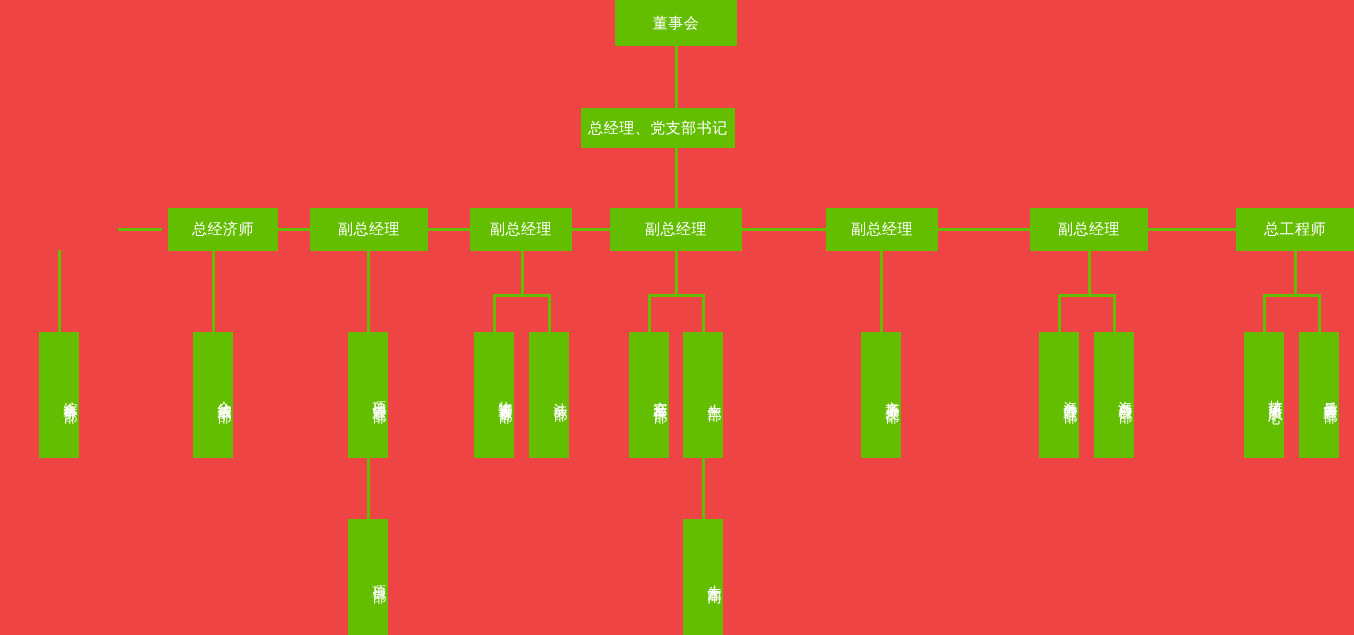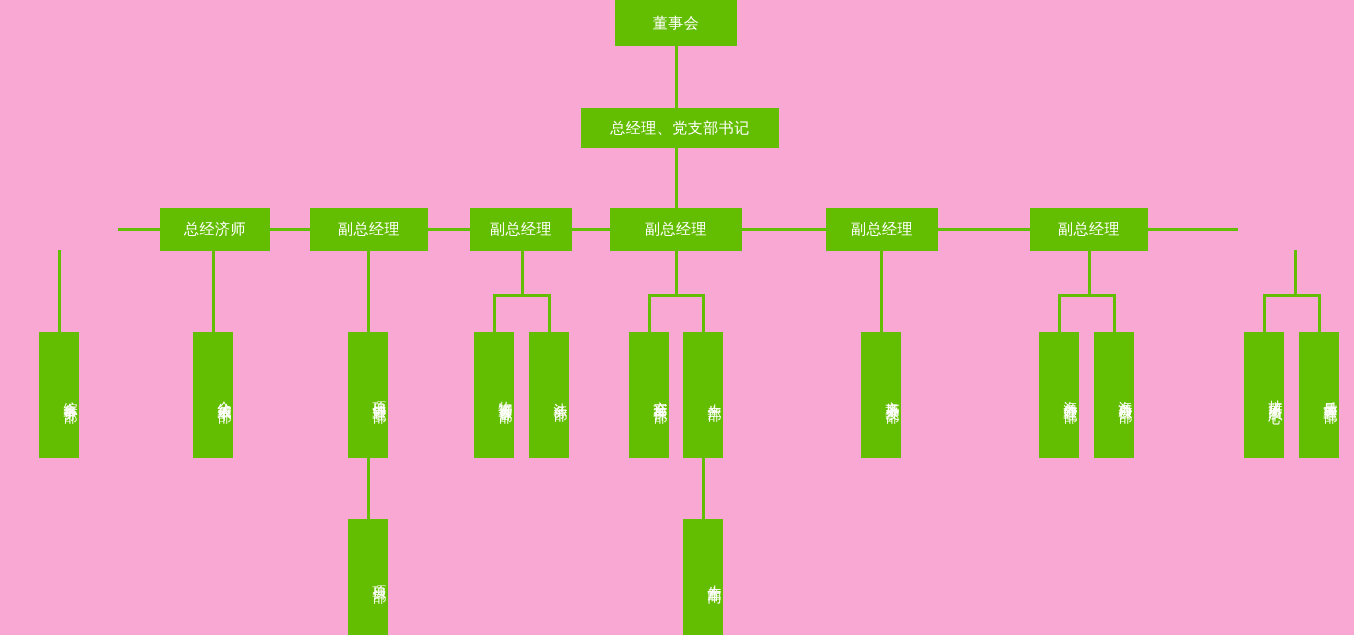--- a/index.html
+++ b/index.html
@@ -7,21 +7,21 @@
     padding: 0;
     background: #ffffff;
   }
   body {
     font-family: "Liberation Sans", "DejaVu Sans", sans-serif;
   }
   #org-chart {
     position: relative;
     width: 1354px;
     height: 635px;
-    background: #f9a8d4;
+    background: #ef4444;
     overflow: hidden;
   }
   .node {
     position: absolute;
     background: #63bd00;
     color: #ffffff;
     display: flex;
     align-items: center;
     justify-content: center;
     text-align: center;
@@ -94,28 +94,29 @@
   <div class="conn v" style="left:1058px; top:294px; height:38px;"></div>
   <div class="conn v" style="left:1113px; top:294px; height:38px;"></div>
 
   <div class="conn v" style="left:1294px; top:250px; height:46px;"></div>
   <div class="conn h" style="left:1263px; top:294px; width:58px;"></div>
   <div class="conn v" style="left:1263px; top:294px; height:38px;"></div>
   <div class="conn v" style="left:1318px; top:294px; height:38px;"></div>
 
   <div class="node horizontal" style="left:615px; top:0px; width:122px; height:46px;">董事会</div>
 
-  <div class="node horizontal" style="left:581px; top:108px; width:198px; height:40px;">总经理、党支部书记</div>
+  <div class="node horizontal" style="left:581px; top:108px; width:154px; height:40px;">总经理、党支部书记</div>
 
-  <div class="node horizontal" style="left:160px; top:208px; width:110px; height:43px;">总经济师</div>
+  <div class="node horizontal" style="left:168px; top:208px; width:110px; height:43px;">总经济师</div>
   <div class="node horizontal" style="left:310px; top:208px; width:118px; height:43px;">副总经理</div>
   <div class="node horizontal" style="left:470px; top:208px; width:102px; height:43px;">副总经理</div>
   <div class="node horizontal" style="left:610px; top:208px; width:132px; height:43px;">副总经理</div>
   <div class="node horizontal" style="left:826px; top:208px; width:112px; height:43px;">副总经理</div>
   <div class="node horizontal" style="left:1030px; top:208px; width:118px; height:43px;">副总经理</div>
+  <div class="node horizontal" style="left:1236px; top:208px; width:118px; height:43px;">总工程师</div>
 
   <div class="node vertical" style="left:39px; top:332px; width:40px; height:126px;">综合事务部</div>
   <div class="node vertical" style="left:193px; top:332px; width:40px; height:126px;">合约成本部</div>
   <div class="node vertical" style="left:348px; top:332px; width:40px; height:126px;">项目管理部</div>
   <div class="node vertical" style="left:474px; top:332px; width:40px; height:126px;">物资设备部</div>
   <div class="node vertical" style="left:529px; top:332px; width:40px; height:126px;">法务部</div>
   <div class="node vertical" style="left:629px; top:332px; width:40px; height:126px;">安全环保部</div>
   <div class="node vertical" style="left:683px; top:332px; width:40px; height:126px;">生产部</div>
   <div class="node vertical" style="left:861px; top:332px; width:40px; height:126px;">市场开发部</div>
   <div class="node vertical" style="left:1039px; top:332px; width:40px; height:126px;">海外管理部</div>

